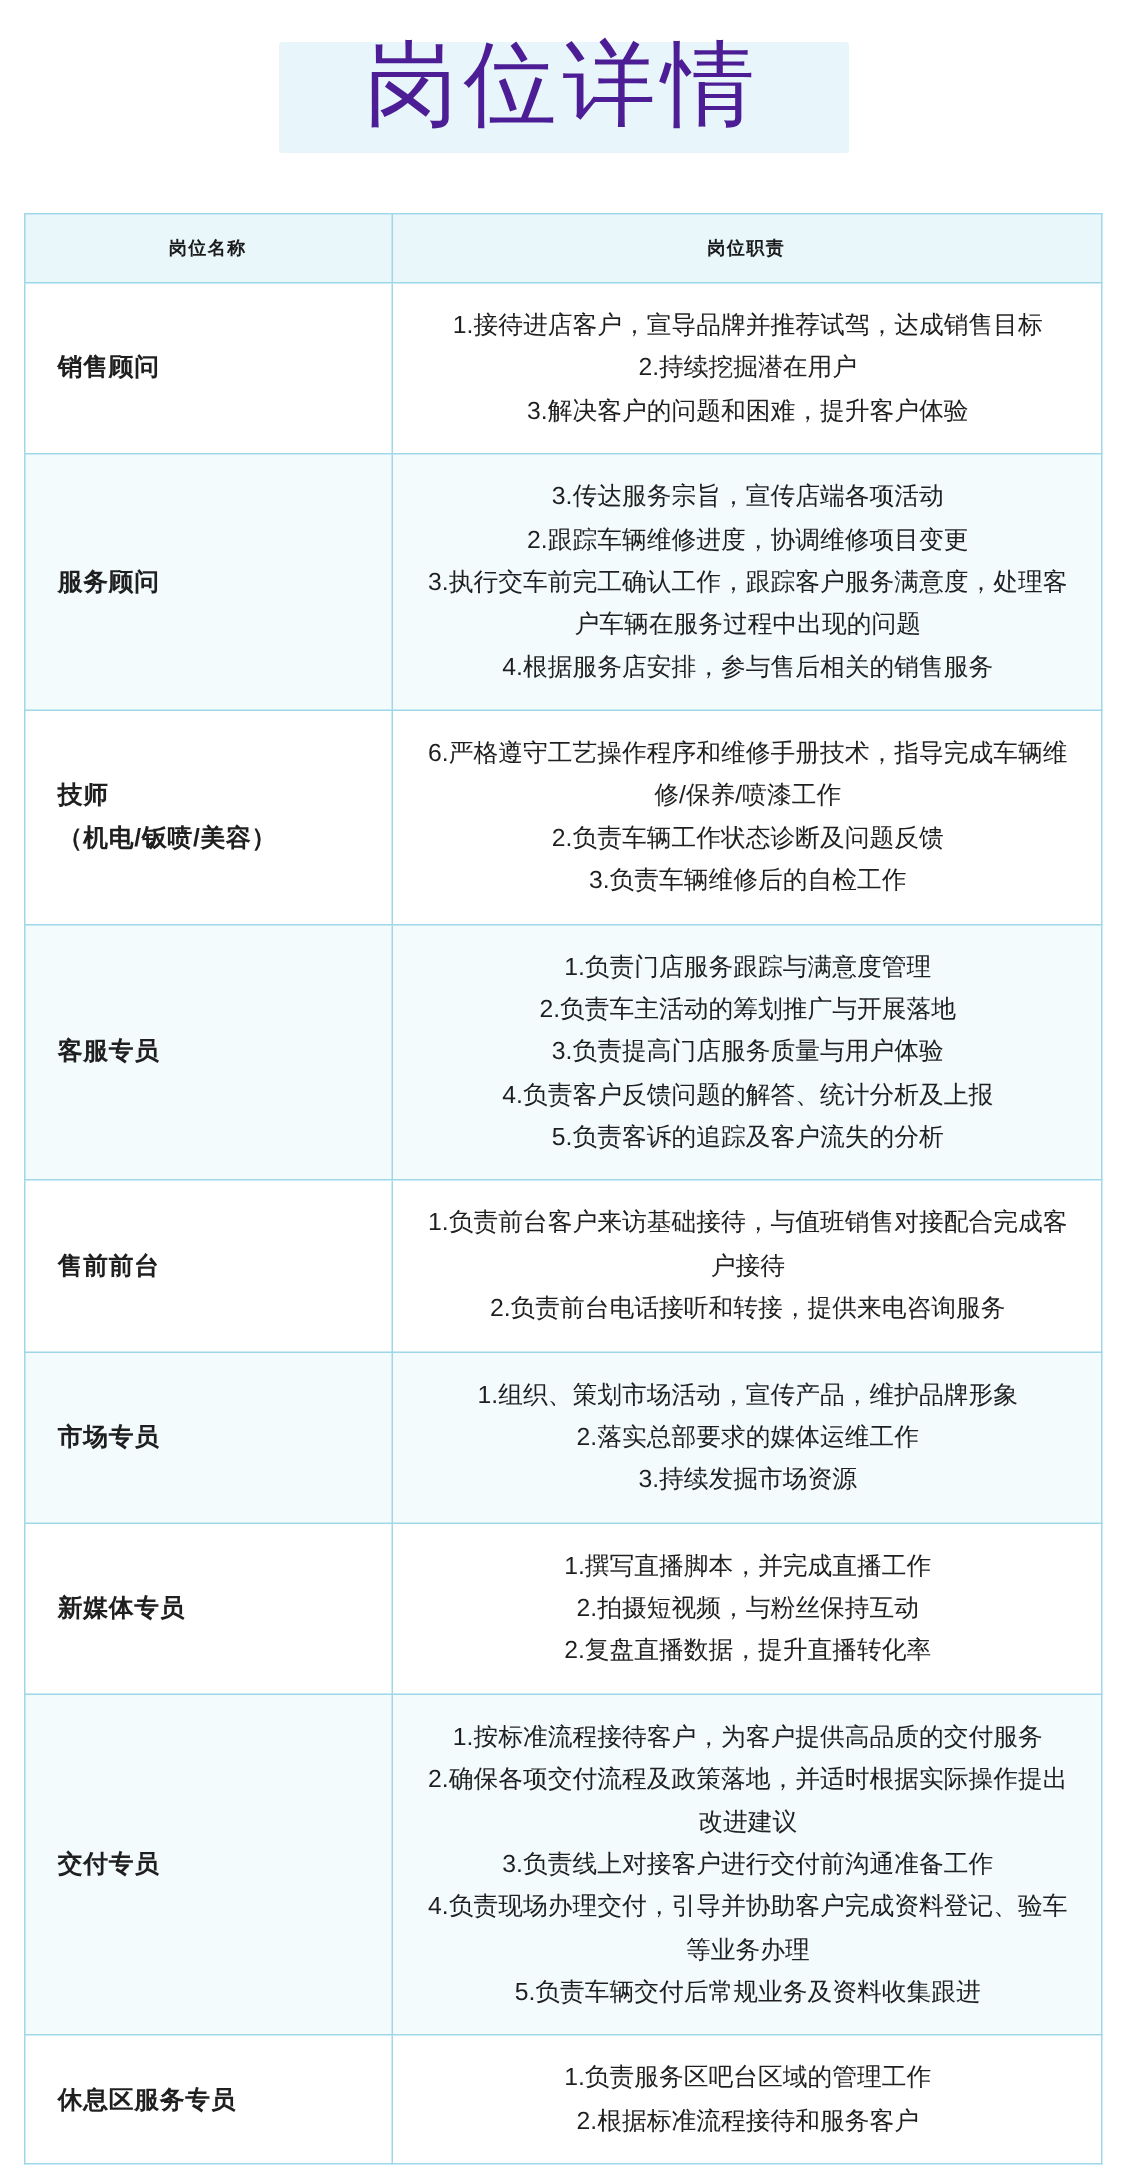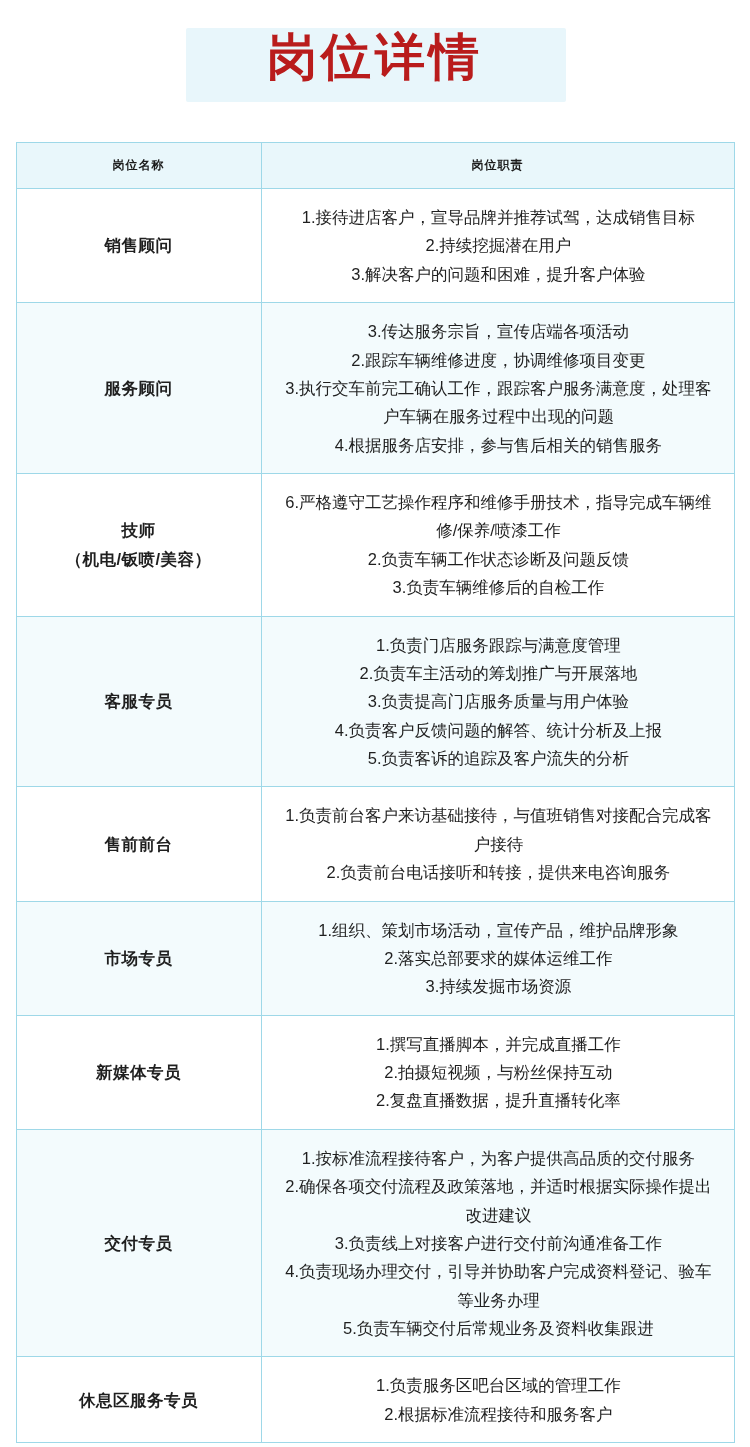--- a/index.html
+++ b/index.html
@@ -30,24 +30,24 @@
     position: absolute;
     left: 186px;
     top: 28px;
     width: 380px;
     height: 74px;
     background: #e8f6fb;
     border-radius: 2px;
   }
   .title {
     position: relative;
-    font-size: 50px;
-    font-weight: 700;
+    font-size: 62px;
+    font-weight: 400;
     letter-spacing: 4px;
-    color: #b91c1c;
+    color: #4c1d95;
     line-height: 1;
     padding-bottom: 4px;
   }
   .table {
     width: 718px;
     margin: 24px auto 16px auto;
     border-collapse: collapse;
     border: 1px solid #9ed8e8;
     table-layout: fixed;
   }
@@ -64,21 +64,20 @@
     text-align: center;
   }
   .table td {
     border: 1px solid #9ed8e8;
     vertical-align: middle;
     font-size: 16.5px;
     line-height: 1.72;
     color: #1f1f1f;
   }
   .table td.role {
-    text-align: center;
     font-weight: bold;
     padding: 12px 22px;
     letter-spacing: 0.5px;
   }
   .table td.duty {
     padding: 14px 14px 14px 16px;
     text-align: left;
   }
   .table tbody tr.alt td {
     background: #f3fbfd;

